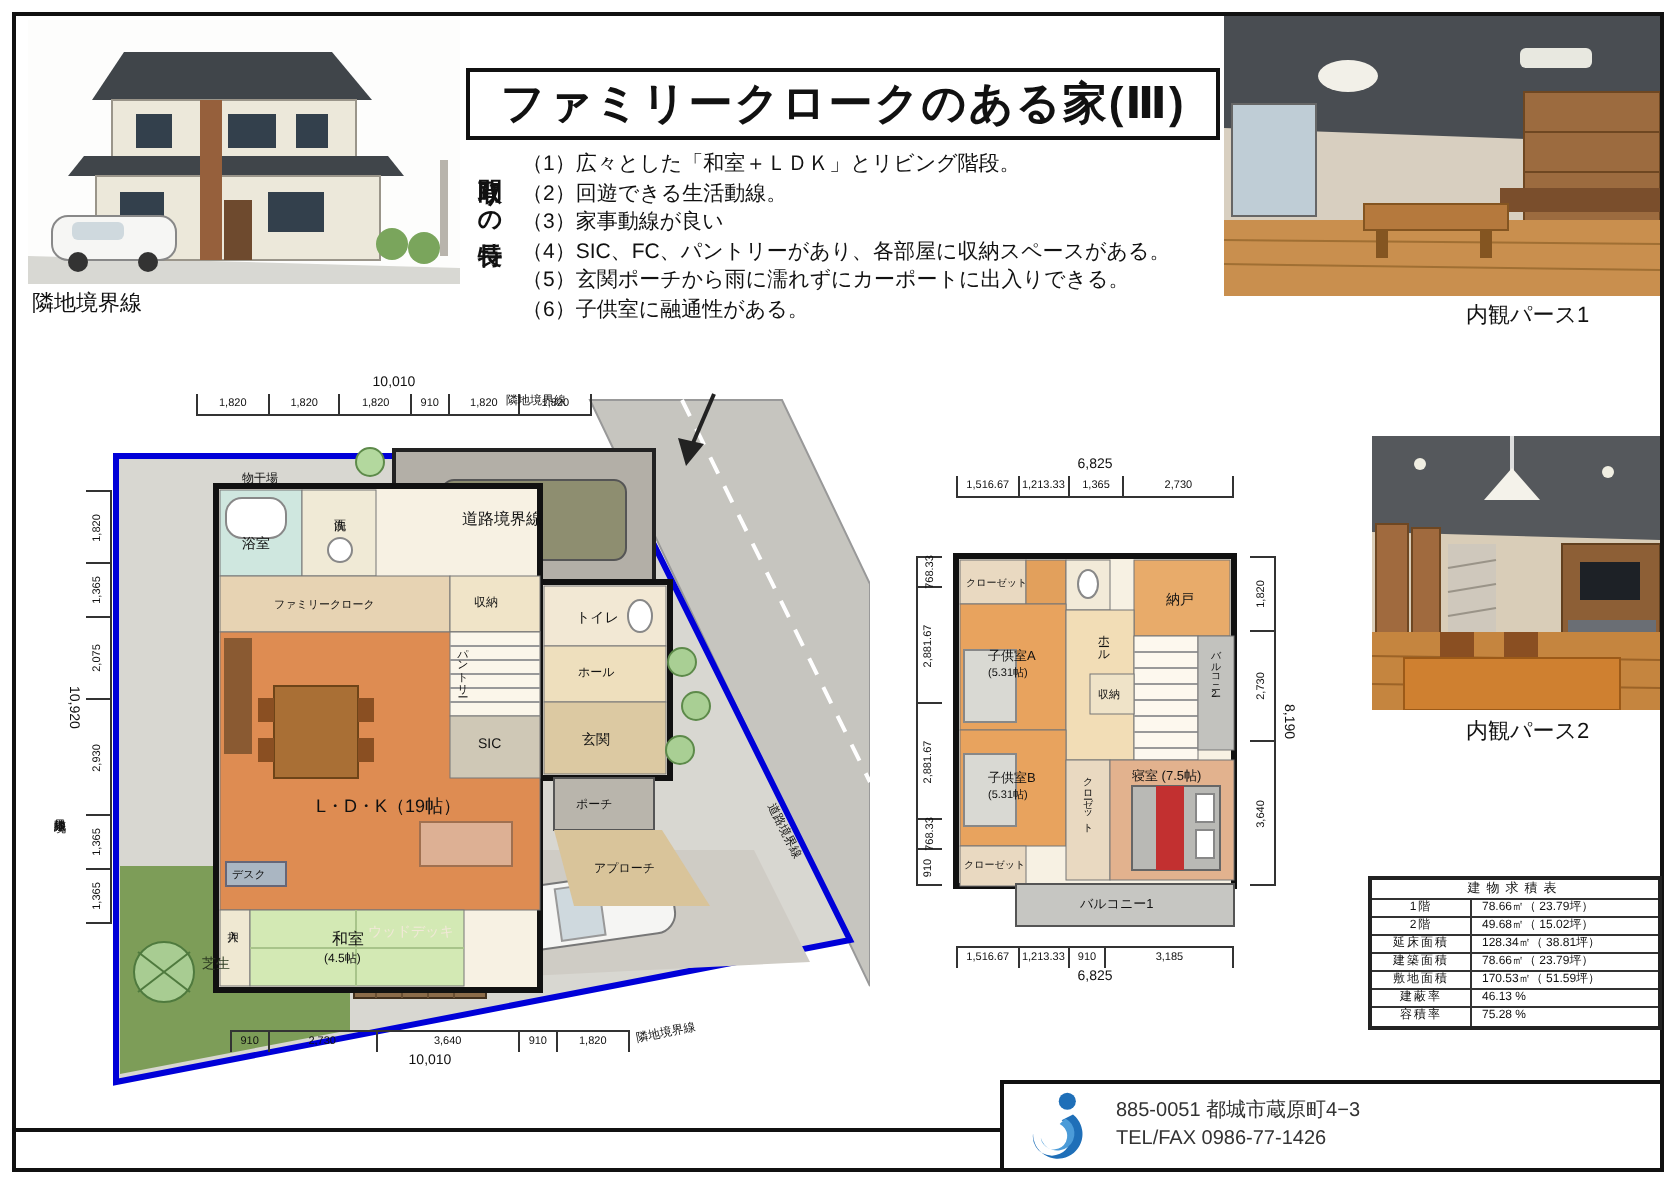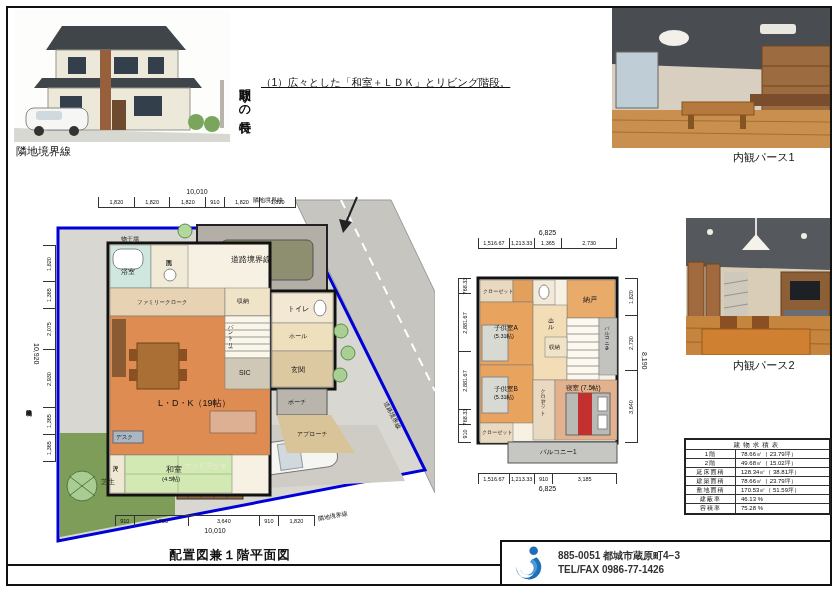--- a/index.html
+++ b/index.html
@@ -17,21 +17,21 @@
     left:233px; top:34px; width:377px; height:36px; border:2px solid #111;
     display:flex; align-items:center; justify-content:center;
     font-size:22px; font-weight:bold; letter-spacing:1px; background:#fff;
   }
   .feat-head {
     left:237px; top:80px; width:16px; height:96px;
     writing-mode:vertical-rl; text-orientation:upright;
     font-size:12px; font-weight:bold; letter-spacing:1px;
   }
   .features { left:261px; top:77px; width:348px; display:flex; flex-direction:column; gap:3.2px; }
-  .features div { font-size:10.5px; line-height:11.4px; white-space:nowrap;text-decoration:underline; }
+  .features div { font-size:10.5px; line-height:11.4px; white-space:nowrap; }
 
   .persp-label { font-size:11px; }
 
   
   .dim-total { font-size:7px; text-align:center; height:10px; line-height:10px; }
   .dimrow { display:flex; height:11px; border-bottom:1px solid #333; }
   .dimrow > div {
     border-left:1px solid #333; font-size:5.5px; text-align:center;
     overflow:visible; white-space:nowrap; line-height:10px;
   }
@@ -56,21 +56,21 @@
   .area-title { font-size:6.5px; text-align:center; letter-spacing:3px; height:10px; line-height:10px; border-bottom:1px solid #333; }
   .arow { display:flex; height:9px; border-bottom:1px solid #333; }
   .arow:last-child { border-bottom:none; }
   .arow .c1 { width:50px; border-right:1px solid #333; text-align:center; font-size:6px; line-height:8.5px; letter-spacing:1px; }
   .arow .c2 { flex:1; font-size:6px; line-height:8.5px; padding-left:5px; }
 
   
   .company { left:500px; top:540px; width:332px; height:46px; border:2px solid #111;
     background:#fff; display:flex; align-items:center; padding:2px 8px 2px 6px; }
   .company-name { font-size:23px; font-weight:bold; color:#2b5fa0; letter-spacing:1px; margin-left:4px; }
-  .company-info { margin-left:12px; font-size:10px; color:#333; line-height:14px;font-weight:bold; }
+  .company-info { margin-left:12px; font-size:10px; color:#333; line-height:14px; }
 </style>
 </head>
 <body>
 
 <div class="sheet">
   <div class="abs frame"></div>
   <div class="abs rule"></div>
 
   <div class="abs" style="left:14px;top:10px;width:216px;height:132px;">
     <svg width="216" height="132" viewBox="0 0 216 132">
@@ -91,23 +91,29 @@
       <rect x="22" y="101" width="26" height="9" rx="3" fill="#cfd9de"></rect>
       <circle cx="25" cy="121" r="5" fill="#333"></circle>
       <circle cx="60" cy="121" r="5" fill="#333"></circle>
       <circle cx="182" cy="112" r="8" fill="#7aa55c"></circle>
       <circle cx="198" cy="114" r="8" fill="#7aa55c"></circle>
       <rect x="206" y="70" width="4" height="48" fill="#b8b4ac"></rect>
     </svg>
   </div>
   <div class="abs persp-label" style="left:16px;top:144px;">隣地境界線</div>
 
+  <div class="abs title-box">ファミリークロークのある家(Ⅲ)</div>
   <div class="abs feat-head">間取りの特長</div>
   <div class="abs features">
     <div>（1）広々とした「和室＋ＬＤＫ」とリビング階段。</div>
+    <div>（2）回遊できる生活動線。</div>
+    <div>（3）家事動線が良い</div>
+    <div>（4）SIC、FC、パントリーがあり、各部屋に収納スペースがある。</div>
+    <div>（5）玄関ポーチから雨に濡れずにカーポートに出入りできる。</div>
+    <div>（6）子供室に融通性がある。</div>
   </div>
 
   <div class="abs" style="left:612px;top:8px;width:218px;height:140px;">
     <svg width="218" height="140" viewBox="0 0 218 140">
       <rect x="0" y="0" width="218" height="140" fill="#d8cfc0"></rect>
       <polygon points="0,0 218,0 218,64 0,56" fill="#494d52"></polygon>
       <ellipse cx="62" cy="30" rx="15" ry="8" fill="#f2f0e8"></ellipse>
       <rect x="148" y="16" width="36" height="10" rx="3" fill="#e8e8e0"></rect>
       <rect x="4" y="44" width="42" height="56" fill="#bfcdd6" stroke="#666" stroke-width="1"></rect>
       <rect x="150" y="38" width="68" height="74" fill="#9c6b3f" stroke="#6e4722" stroke-width="1"></rect>
@@ -279,21 +285,20 @@
     <div class="lbl" style="left:206px;top:71px;font-size:8px;">道路境界線</div>
     <div class="lbl" style="left:159px;top:278px;font-size:7px;color:#f2e8d8;">ウッドデッキ</div>
     <div class="lbl" style="left:76px;top:294px;font-size:7px;color:#2e3c22;">芝生</div>
     <div class="lbl" style="left:263px;top:215px;">ポーチ</div>
     <div class="lbl" style="left:272px;top:247px;">アプローチ</div>
     <div class="lbl" style="left:228px;top:13px;">隣地境界線</div>
     <div class="lbl vlbl" style="left:-1px;top:222px;">隣地境界線</div>
     <div class="lbl" style="left:293px;top:329px;transform:rotate(-11deg);">隣地境界線</div>
     <div class="lbl" style="left:352px;top:228px;transform:rotate(63deg);">道路境界線</div>
   </div>
-  <div class="abs caption" style="left:130px;top:547px;width:200px;">配置図兼１階平面図</div>
 
   <div class="abs" style="left:440px;top:225px;width:230px;height:300px;">
     <svg width="230" height="300" viewBox="0 0 230 300" style="position:absolute;left:0;top:0;">
       <rect x="38" y="53" width="139" height="165" fill="#f7f1e3" stroke="#111" stroke-width="3"></rect>
       <rect x="40" y="55" width="33" height="22" fill="#e9d9c1" stroke="#777" stroke-width="0.5"></rect>
       <rect x="73" y="55" width="20" height="22" fill="#e2a05c" stroke="#777" stroke-width="0.5"></rect>
       <rect x="93" y="55" width="22" height="25" fill="#f2ead8" stroke="#777" stroke-width="0.5"></rect>
       <ellipse cx="104" cy="67" rx="5" ry="7" fill="#fff" stroke="#888"></ellipse>
       <rect x="127" y="55" width="48" height="38" fill="#e8ab6a" stroke="#777" stroke-width="0.5"></rect>
       <rect x="40" y="77" width="53" height="63" fill="#e8a35e" stroke="#777" stroke-width="0.5"></rect>

